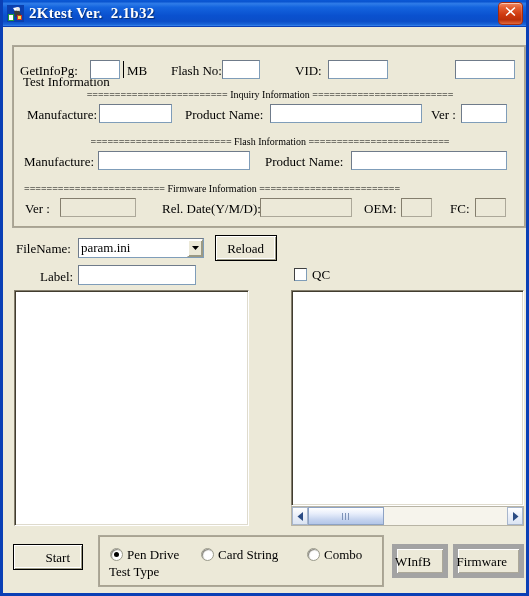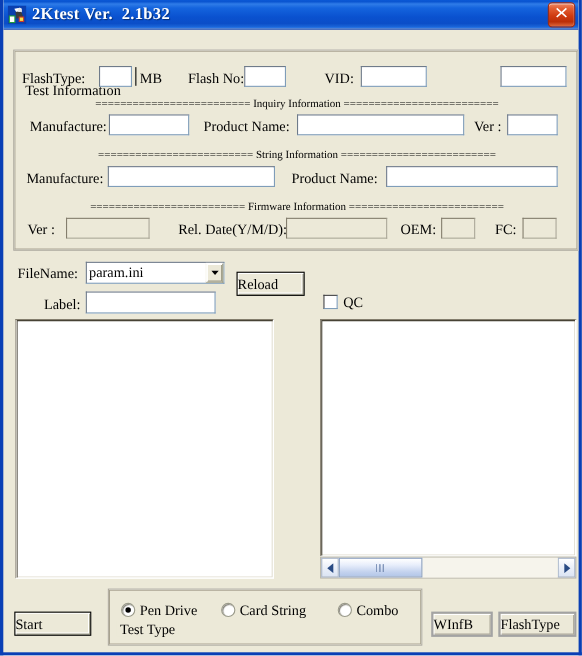--- a/index.html
+++ b/index.html
@@ -136,26 +136,25 @@
     border: 1px solid #000000;
     box-shadow: inset 1px 1px 0 #ffffff, inset -1px -1px 0 #9c9a84, inset -2px -2px 0 #ffffff;
     font-family: "Liberation Serif", "DejaVu Serif", serif;
     font-size: 13px;
     color: #000;
     text-align: center;
     cursor: pointer;
     line-height: 1;
     display: flex;
     align-items: center;
-    justify-content: flex-start;
-    padding: 0;
-    margin-top: 12px;
+    justify-content: flex-end;
+    padding: 12px;
   }
   .btn.thin {
-    border: 2px solid #a3a3a3;
+    border: 5px solid #a3a3a3;
     box-shadow: inset 1px 1px 0 #ffffff, inset -1px -1px 0 #aca899;
   }
 
   
   #filename-combo {
     position: absolute;
     box-sizing: border-box;
     background: #ffffff;
     border: 1px solid #7f9db9;
     border-top-color: #6f7b8a;
@@ -308,21 +307,21 @@
         <path d="M1.6 1 L5.5 4.6 L9.4 1 L10.4 2.1 L6.8 5.5 L10.4 8.9 L9.4 10 L5.5 6.4 L1.6 10 L0.6 8.9 L4.2 5.5 L0.6 2.1 Z" fill="#ffffff"></path>
       </svg>
     </div>
   </div>
 
   <div class="groupbox" style="left:9px; top:45px; width:512px; height:181px;">
     <div class="gb-inner"></div>
     <div class="gb-title">Test Information</div>
   </div>
 
-  <div class="lbl" style="left:17px; top:63px;">FlashType:</div>
+  <div class="lbl" style="left:17px; top:63px;">GetInfoPg:</div>
   <input class="tbox" style="left: 87px; top: 60px; width: 30px; height: 19px;" value="">
   <div style="position:absolute; left:120px; top:61px; width:1px; height:17px; background:#000;"></div>
   <div class="lbl" style="left:124px; top:63px;">MB</div>
 
   <div class="lbl" style="left:168px; top:63px;">Flash No:</div>
   <input class="tbox" style="left: 219px; top: 60px; width: 38px; height: 19px;" value="">
 
   <div class="lbl" style="left:292px; top:63px;">VID:</div>
   <input class="tbox" style="left: 325px; top: 60px; width: 60px; height: 19px;" value="">
 
@@ -333,29 +332,29 @@
 
   <div class="lbl" style="left:24px; top:107px;">Manufacture:</div>
   <input class="tbox" style="left: 96px; top: 104px; width: 73px; height: 19px;" value="">
 
   <div class="lbl" style="left:182px; top:107px;">Product Name:</div>
   <input class="tbox" style="left: 267px; top: 104px; width: 152px; height: 19px;" value="">
 
   <div class="lbl" style="left:428px; top:107px;">Ver :</div>
   <input class="tbox" style="left: 458px; top: 104px; width: 46px; height: 19px;" value="">
 
-  <div class="sep-line" style="left:21px; top:134px; width:492px; text-align:center;">========================= String Information =========================</div>
+  <div class="sep-line" style="left:21px; top:134px; width:492px; text-align:center;">========================= Flash Information =========================</div>
 
   <div class="lbl" style="left:21px; top:154px;">Manufacture:</div>
   <input class="tbox" style="left: 95px; top: 151px; width: 152px; height: 19px;" value="">
 
   <div class="lbl" style="left:262px; top:154px;">Product Name:</div>
   <input class="tbox" style="left: 348px; top: 151px; width: 156px; height: 19px;" value="">
 
-  <div class="sep-line" style="left:21px; top:181px; width:492px; text-align:center;">========================= Firmware Information =========================</div>
+  <div class="sep-line" style="left:21px; top:181px; width:492px; text-align:left;">========================= Firmware Information =========================</div>
 
   <div class="lbl" style="left:22px; top:201px;">Ver :</div>
   <input class="tbox disabled" style="left: 57px; top: 198px; width: 76px; height: 19px;" readonly="" value="">
 
   <div class="lbl" style="left:159px; top:201px;">Rel. Date(Y/M/D):</div>
   <input class="tbox disabled" style="left: 257px; top: 198px; width: 92px; height: 19px;" readonly="" value="">
 
   <div class="lbl" style="left:361px; top:201px;">OEM:</div>
   <input class="tbox disabled" style="left: 398px; top: 198px; width: 31px; height: 19px;" readonly="" value="">
 
@@ -424,16 +423,16 @@
   <div class="radio" style="left:198px; top:548px;"></div>
   <div class="lbl" style="left:215px; top:547px;">Card String</div>
 
   <div class="radio" style="left:304px; top:548px;"></div>
   <div class="lbl" style="left:321px; top:547px;">Combo</div>
 
   <div class="btn thin" style="left:389px; top:544px; width:56px; height:23px;">
     <span>WInfB</span>
   </div>
   <div class="btn thin" style="left:450px; top:544px; width:71px; height:23px;">
-    <span>FlashType</span>
+    <span>Firmware</span>
   </div>
 
 </div>
 
 </body></html>

